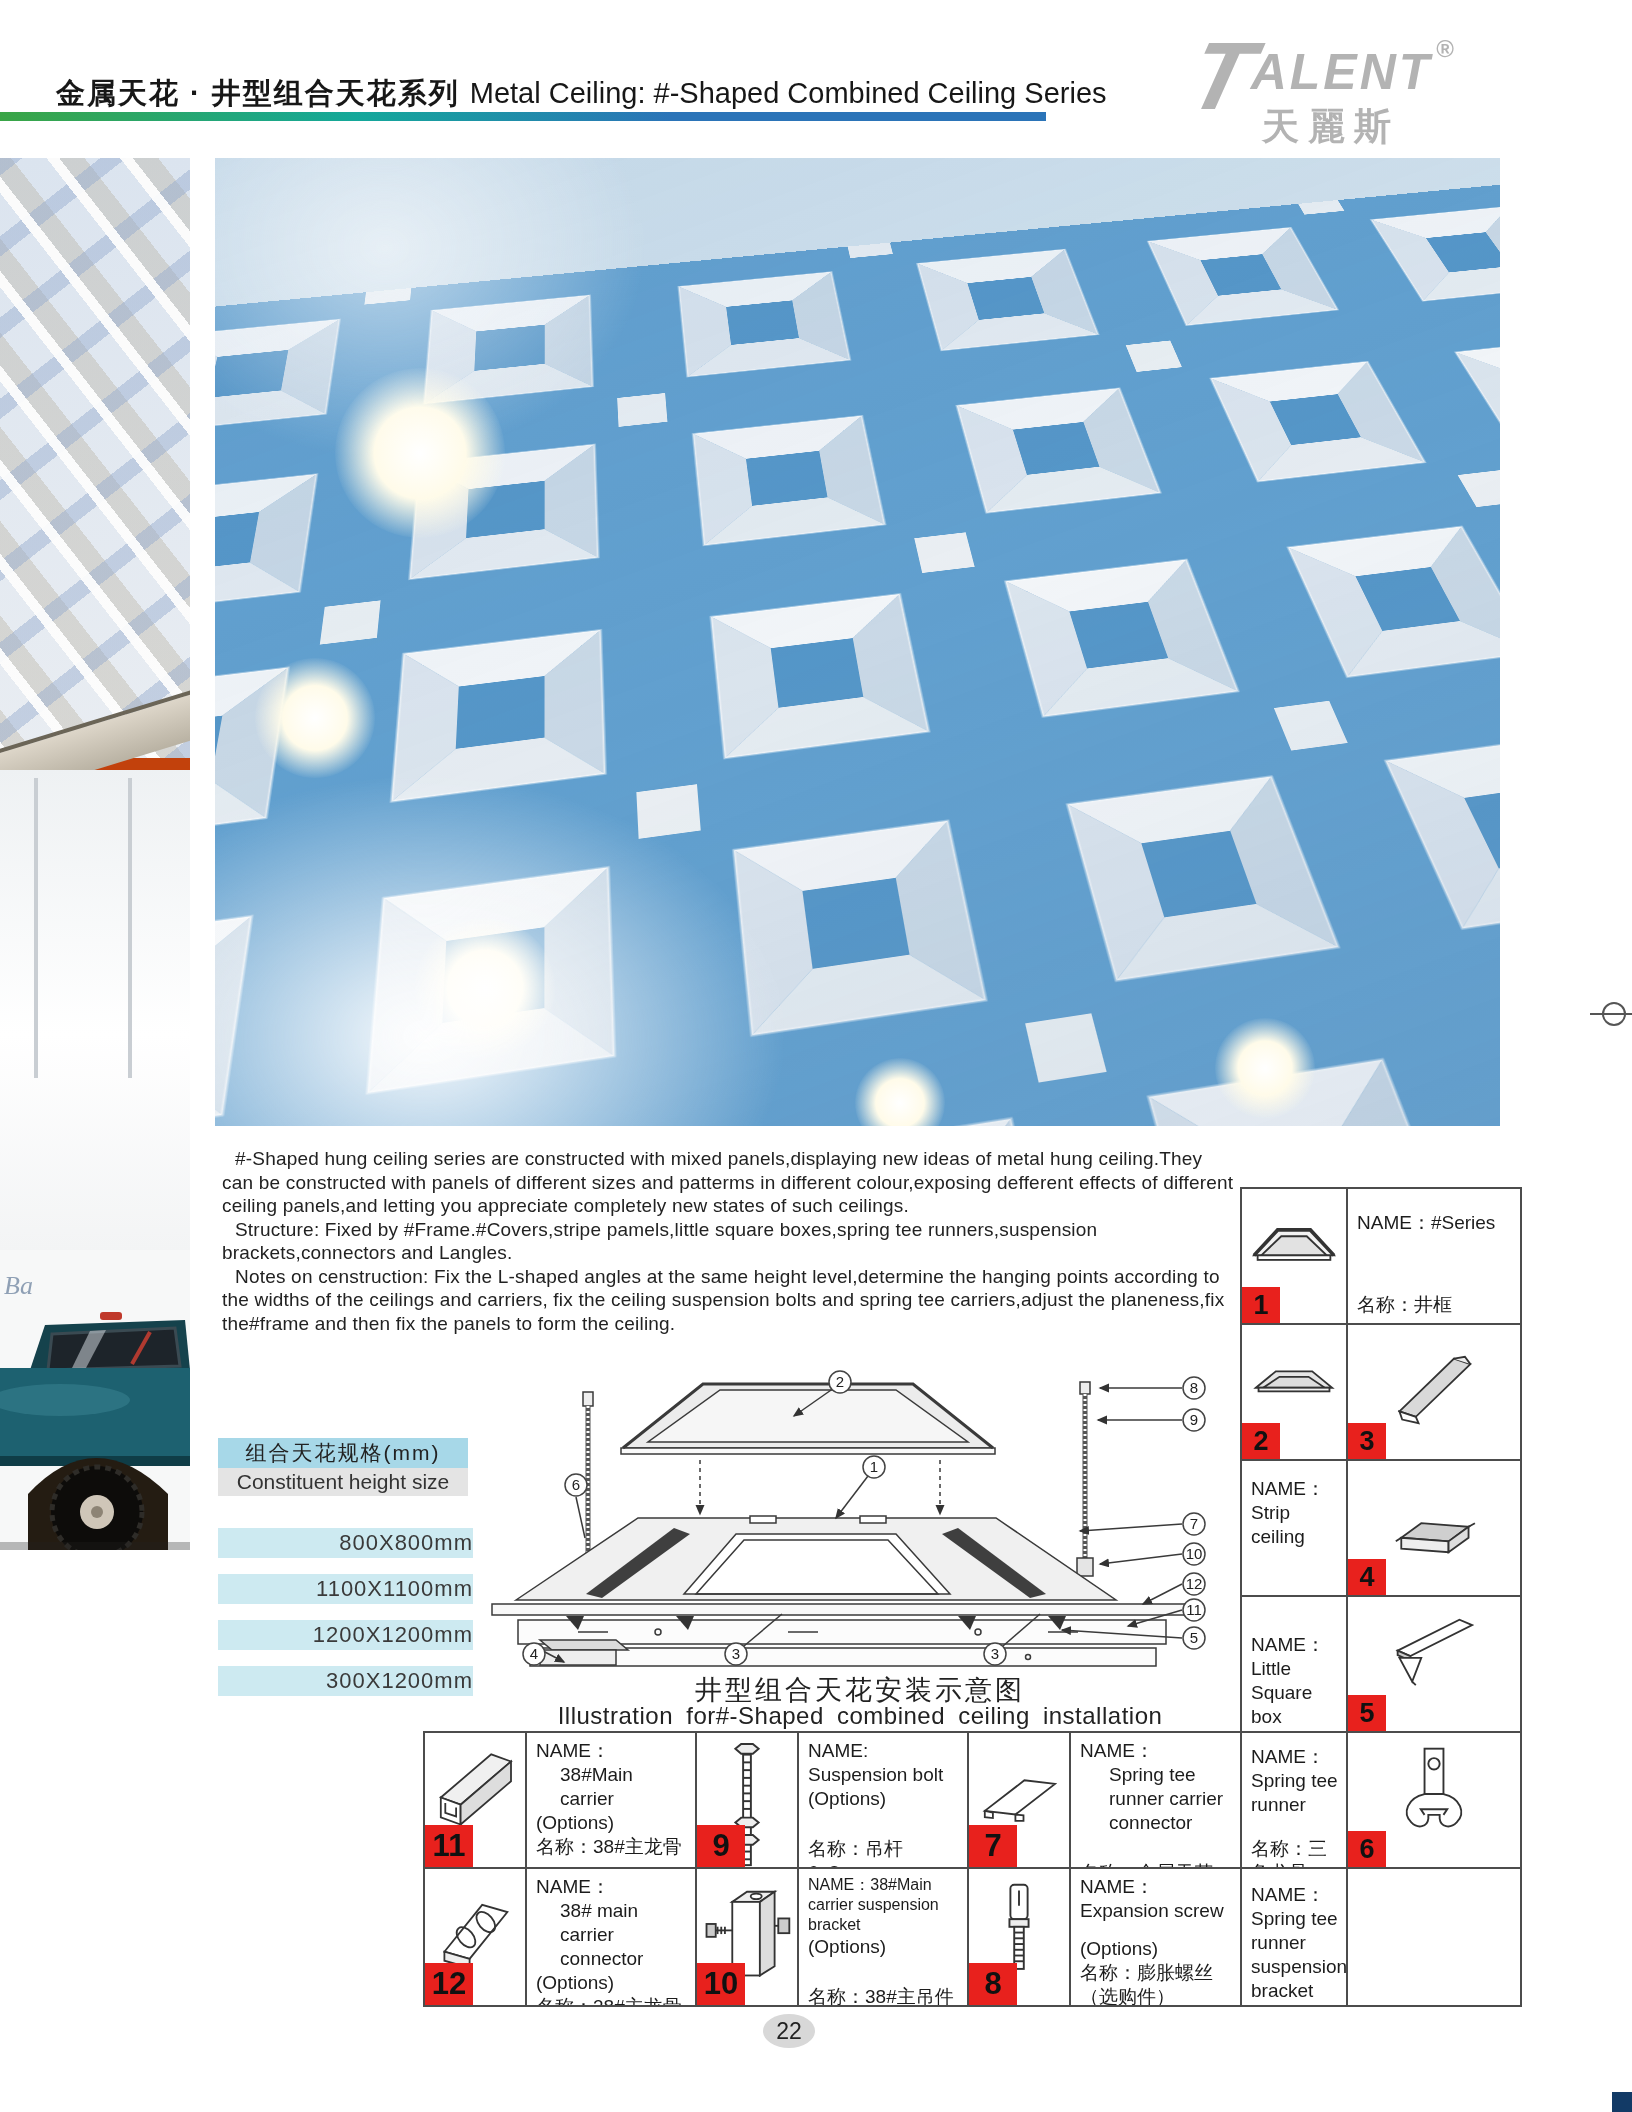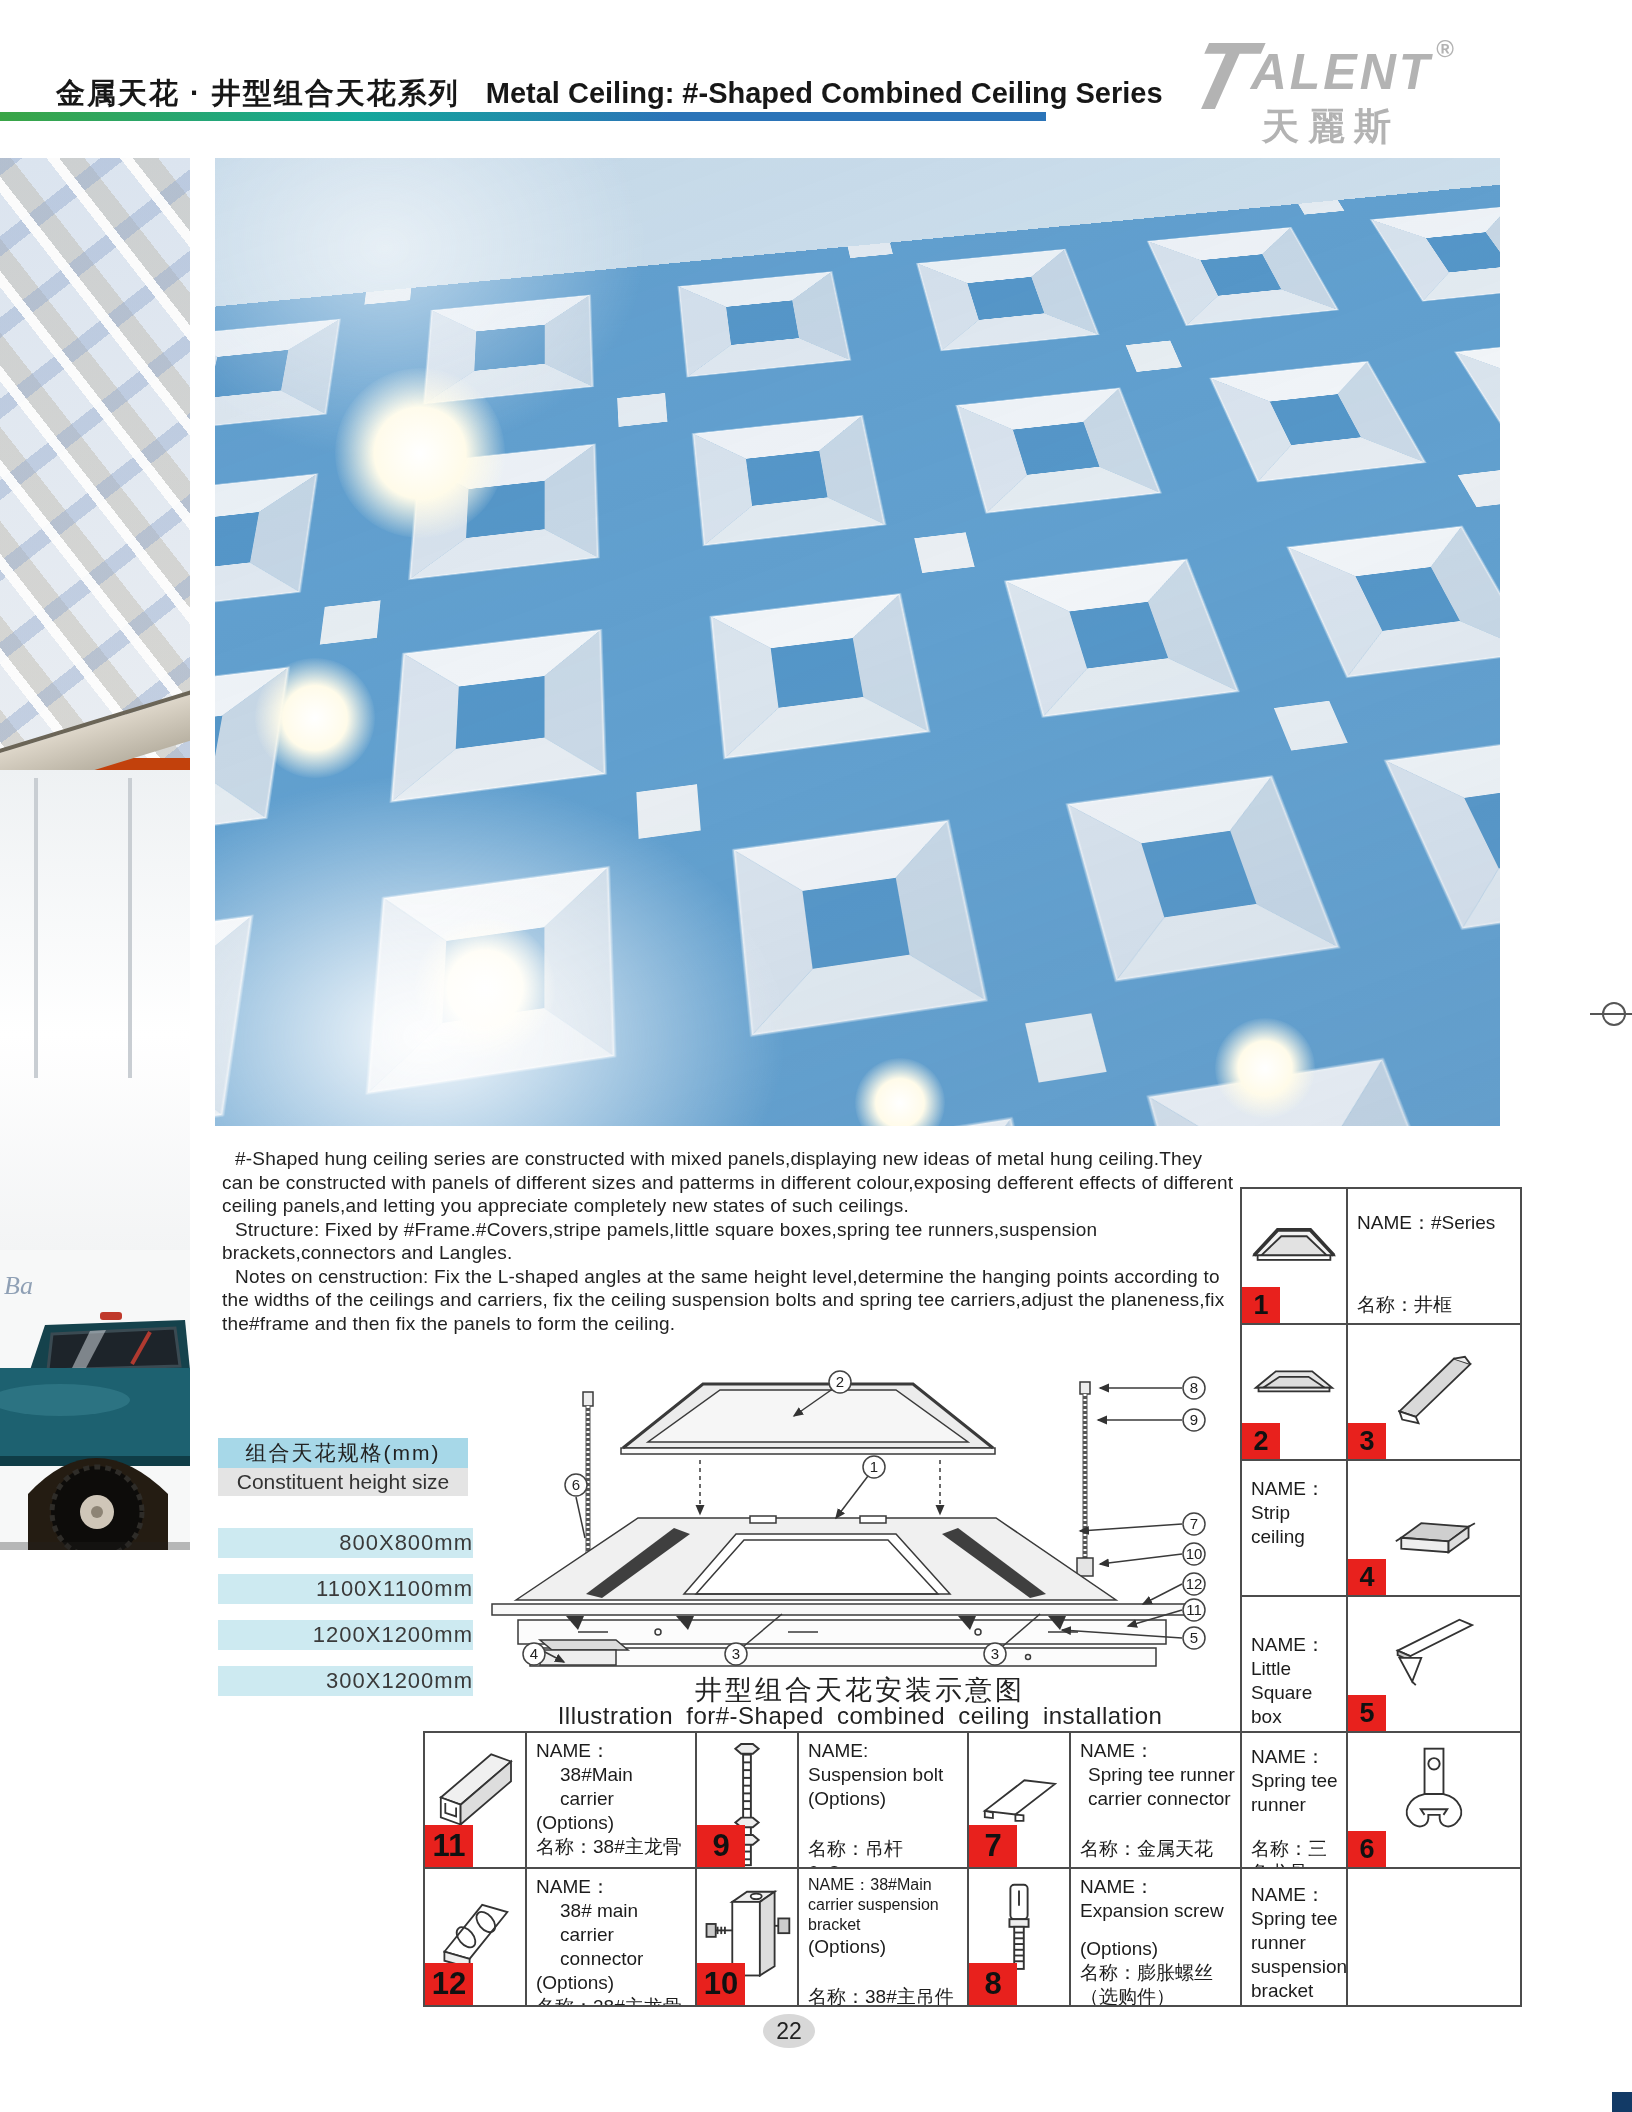--- a/index.html
+++ b/index.html
@@ -1,21 +1,21 @@
 <!DOCTYPE html>
 <html><head>
 <meta charset="utf-8">
 <style>
   html,body{margin:0;padding:0;background:#888;}
   .page{position:relative;width:1632px;height:2112px;background:#ffffff;overflow:hidden;
         font-family:"Liberation Sans",sans-serif;color:#1e1e1e;}
   
   .hdr-title{position:absolute;left:56px;top:74px;font-size:29px;white-space:nowrap;color:#171717;}
   .hdr-title .t-cn{font-weight:bold;letter-spacing:2px;}
-  .hdr-title .t-en{margin-left:26px;font-weight:bold;}
+  .hdr-title .t-en{margin-left:10px;font-weight:normal;}
   .grad-bar{position:absolute;left:0;top:112px;width:1046px;height:9px;
         background:linear-gradient(90deg,#3aa546 0%,#14a89a 34%,#2b74b8 64%,#2b74b8 100%);}
   .logo{position:absolute;left:1192px;top:34px;width:330px;color:#b3b3b3;}
   .logo-row{font-style:italic;font-weight:bold;white-space:nowrap;}
   .logo-T{display:inline-block;font-size:96px;line-height:84px;transform:skewX(-14deg);}
   .logo-rest{font-size:50px;letter-spacing:3px;vertical-align:20px;}
   .logo-reg{font-size:24px;vertical-align:52px;margin-left:4px;font-style:normal;}
   .logo-cn{font-size:37px;font-weight:bold;letter-spacing:9px;margin:-16px 0 0 70px;}
   
   .sidebar{position:absolute;left:0;top:158px;width:190px;height:1392px;overflow:hidden;background:#c2410c;}
@@ -437,21 +437,21 @@
           <path d="M12 66 L12 73 L21 74 L21 68 Z" fill="#ffffff"></path>
           <path d="M46 70 L46 77 L55 77 L55 71 Z" fill="#ffffff"></path>
         </g>
         </svg>
       <div class="badge badge-b">
           <span>7</span>
         </div>
     </div>
     <div class="cell tcell">
       <div class="ln">NAME：</div>
-      <div class="ln" style="padding-left:8px;">Spring tee runner carrier connector</div>
+      <div class="ln" style="padding-left:8px;margin-left:21px;">Spring tee runner carrier connector</div>
       <div class="ln" style="margin-top:26px;">名称：金属天花</div>
     </div>
 
     <div class="cell icon-cell">
       <svg width="90" height="104" viewBox="0 0 100 110">
         <g stroke="#333" stroke-width="2" fill="none">
           <path d="M16 78 L58 26 L86 34 L44 86 Z" fill="#ffffff"></path>
           <path d="M16 78 L16 88 L44 96 L44 86 Z" fill="#eeeeee"></path>
           <ellipse cx="40" cy="62" rx="8" ry="13" transform="rotate(-40 40 62)"></ellipse>
           <ellipse cx="62" cy="45" rx="8" ry="13" transform="rotate(-40 62 45)"></ellipse>

